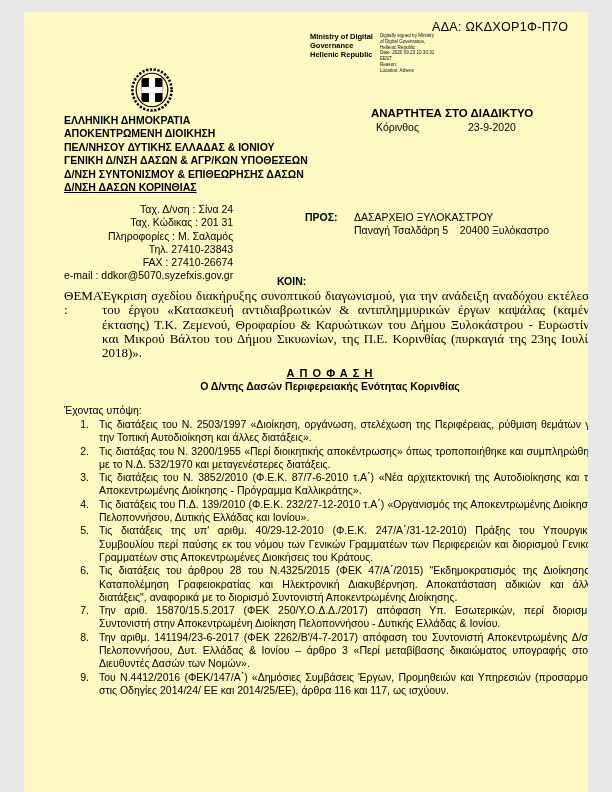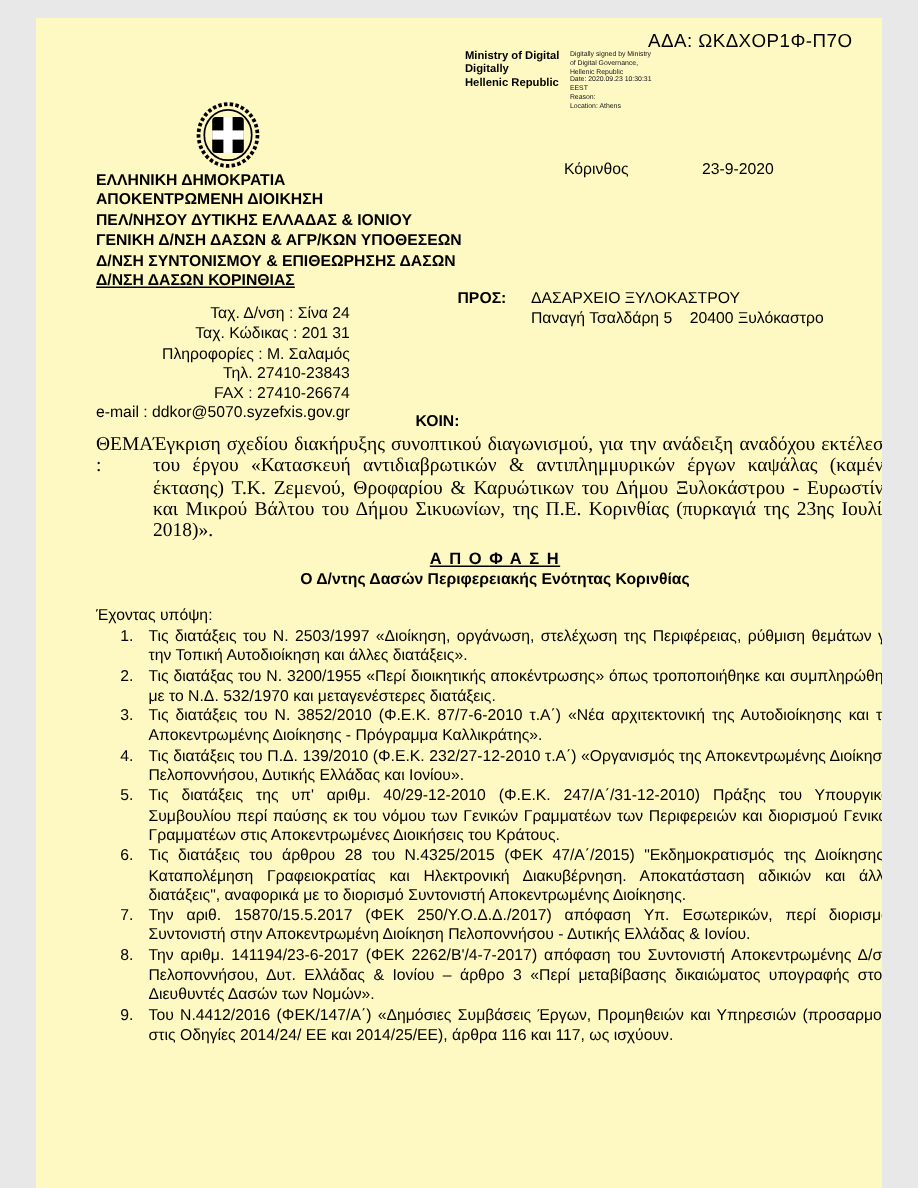--- a/index.html
+++ b/index.html
@@ -24,21 +24,21 @@
   .hdr-left{position:absolute;top:102px;left:40px;font-weight:bold;font-size:10.5px;line-height:13.4px;white-space:nowrap;}
   .hdr-left .u{text-decoration:underline;}
   
   .hdr-right{position:absolute;top:95px;left:347px;font-size:10.5px;line-height:13.4px;}
   .hdr-right .posted{font-weight:bold;font-size:11.5px;margin-bottom:1px;}
   .hdr-right .row{display:flex;padding-left:5px;}
   .hdr-right .lbl{width:92px;flex:none;}
   
   .contact{position:absolute;top:191px;left:40px;font-size:10.5px;line-height:13.3px;text-align:right;}
   
-  .pros{position:absolute;top:181px;left:281px;font-size:10.5px;line-height:13.3px;display:flex;justify-content:flex-end;}
+  .pros{position:absolute;top:199px;left:281px;font-size:10.5px;line-height:13.3px;display:flex;justify-content:flex-end;}
   .pros .pros-label{font-weight:bold;width:49px;flex:none;}
   
   .koin{position:absolute;top:263px;left:253px;font-weight:bold;font-size:10.5px;}
   
   .thema{position:absolute;top:277px;left:40px;width:537px;font-size:13px;line-height:14.3px;display:flex;font-family:Liberation Serif, serif;}
   .thema .thema-label{width:38px;flex:none;}
   .thema .thema-text{width:499px;text-align:justify;}
   
   .decision-title{position:absolute;top:355px;left:0;width:612px;text-align:center;font-weight:bold;font-size:11px;letter-spacing:1px;text-decoration:underline;}
   .decision-subtitle{position:absolute;top:368px;left:0;width:612px;text-align:center;font-weight:bold;font-size:10.5px;}
@@ -52,21 +52,21 @@
 </head>
 <body>
 
 <div class="page">
 
   <div class="ada">ΑΔΑ: ΩΚΔΧΟΡ1Φ-Π7Ο</div>
 
   <div class="sig">
     <div class="sig-authority">
       <div>Ministry of Digital</div>
-      <div>Digitally</div>
+      <div>Governance</div>
       <div>Hellenic Republic</div>
     </div>
     <div class="sig-details">
       <div>Digitally signed by Ministry</div>
       <div>of Digital Governance,</div>
       <div>Hellenic Republic</div>
       <div>Date: 2020.09.23 10:30:31</div>
       <div>EEST</div>
       <div>Reason:</div>
       <div>Location: Athens</div>
@@ -86,20 +86,21 @@
   <div class="hdr-left">
     <div>ΕΛΛΗΝΙΚΗ ΔΗΜΟΚΡΑΤΙΑ</div>
     <div>ΑΠΟΚΕΝΤΡΩΜΕΝΗ ΔΙΟΙΚΗΣΗ</div>
     <div>ΠΕΛ/ΝΗΣΟΥ ΔΥΤΙΚΗΣ ΕΛΛΑΔΑΣ &amp; ΙΟΝΙΟΥ</div>
     <div>ΓΕΝΙΚΗ Δ/ΝΣΗ ΔΑΣΩΝ &amp; ΑΓΡ/ΚΩΝ ΥΠΟΘΕΣΕΩΝ</div>
     <div>Δ/ΝΣΗ ΣΥΝΤΟΝΙΣΜΟΥ &amp; ΕΠΙΘΕΩΡΗΣΗΣ ΔΑΣΩΝ</div>
     <div class="u">Δ/ΝΣΗ ΔΑΣΩΝ ΚΟΡΙΝΘΙΑΣ</div>
   </div>
 
   <div class="hdr-right">
+    <div class="posted">ΑΝΑΡΤΗΤΕΑ ΣΤΟ ΔΙΑΔΙΚΤΥΟ</div>
     <div class="row">
       <span class="lbl">Κόρινθος</span>
       <span>23-9-2020</span>
     </div>
   </div>
 
   <div class="contact">
     <div>Ταχ. Δ/νση : Σίνα 24</div>
     <div>Ταχ. Κώδικας : 201 31</div>
     <div>Πληροφορίες :   Μ. Σαλαμός</div>

